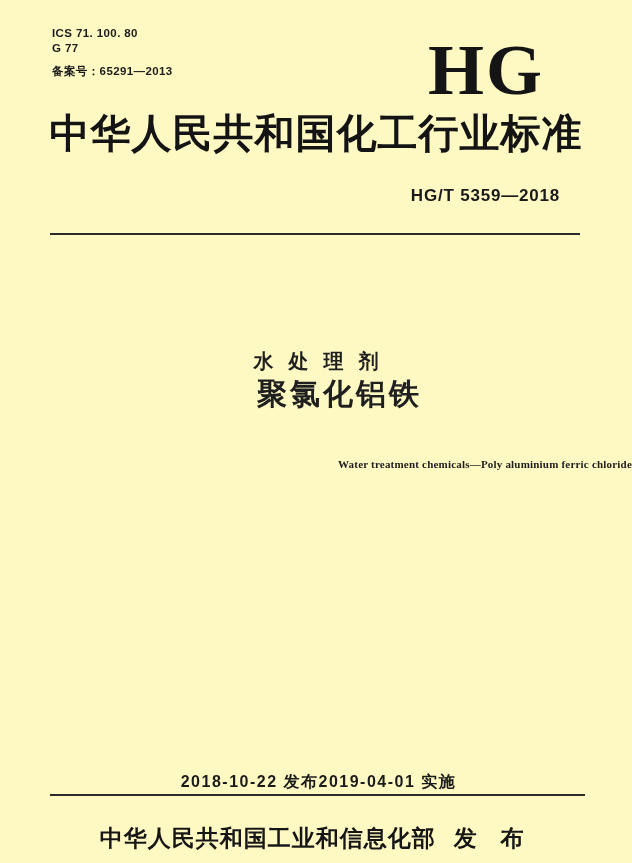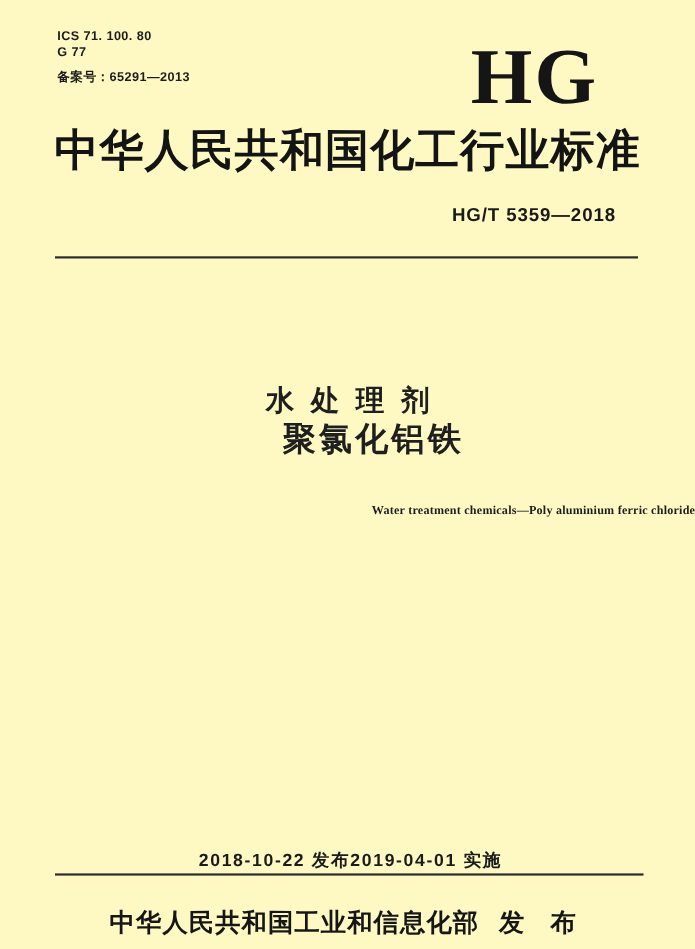--- a/index.html
+++ b/index.html
@@ -47,21 +47,21 @@
   }
 
   
   .std-title {
     position: absolute;
     top: 116px;
     left: 0;
     width: 100%;
     margin: 0;
     text-align: center;
-    font-family: Liberation Serif, serif;
+    font-family: Liberation Mono, monospace;
     font-weight: bold;
     font-size: 40px;
     line-height: 1.05;
     letter-spacing: 1px;
     color: #141414;
     white-space: nowrap;
   }
 
   .std-no {
     position: absolute;
@@ -96,21 +96,21 @@
     position: absolute;
     top: 351px;
     left: 0;
     width: 100%;
     text-align: center;
     font-family: "Liberation Sans", "DejaVu Sans", sans-serif;
     font-weight: bold;
     color: #1f1f1f;
   }
   .doc-title .cn1 {
-    font-size: 26px;
+    font-size: 20px;
     line-height: 1;
     letter-spacing: 15px;
     padding-left: 15px;
     white-space: nowrap;
   }
   .doc-title .cn2 {
     margin-top: 8px;
     font-size: 30px;
     line-height: 1;
     letter-spacing: 3px;

